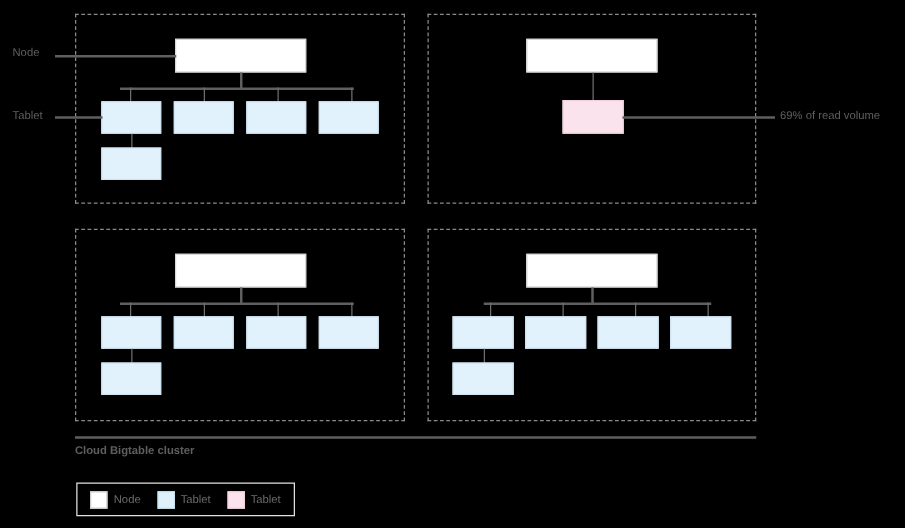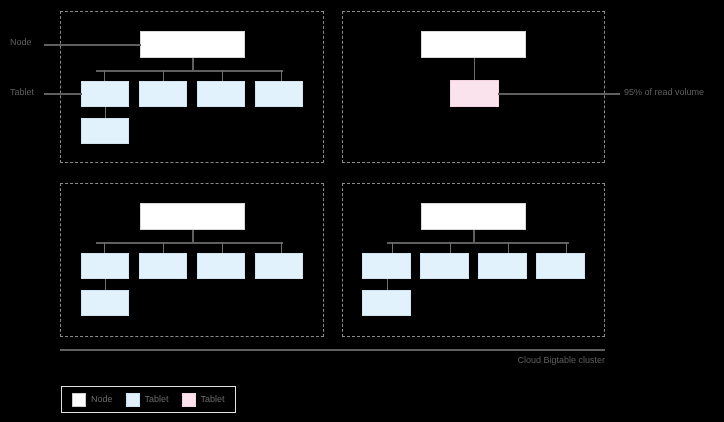--- a/index.html
+++ b/index.html
@@ -82,25 +82,25 @@
     top: 349px;
     width: 545px;
     height: 2px;
     background: #5f5f5f;
   }
   #cluster-caption {
     position: absolute;
     left: 60px;
     top: 354px;
     width: 545px;
-    text-align: right;
+    text-align: left;
     color: #5f5f5f;
     font-size: 9px;
     line-height: 12px;
-    font-weight: normal;
+    font-weight: bold;
   }
 
   
   #legend {
     position: absolute;
     left: 61px;
     top: 386px;
     height: 27px;
     background: #000000;
     border: 1px solid #e2e2e2;
@@ -173,21 +173,21 @@
   <div class="line-h" style="left:44px; top:44px; width:97px;"></div>
 
   <div class="callout-label left" style="left:10px; top:87px;">Tablet</div>
   <div class="line-h" style="left:44px; top:93px; width:38px;"></div>
 
   <div class="box node" style="left:421px; top:31px; width:105px; height:27px;"></div>
   <div class="line-v thin" style="left:474px; top:58px; height:23px;"></div>
   <div class="box tablet-pink" style="left:450px; top:80px; width:49px; height:27px;"></div>
 
   <div class="line-h" style="left:498px; top:93px; width:122px;"></div>
-  <div class="callout-label right" style="left:624px; top:87px;">95% of read volume</div>
+  <div class="callout-label right" style="left:624px; top:87px;">69% of read volume</div>
 
   <div class="box node" style="left:140px; top:203px; width:105px; height:27px;"></div>
   <div class="line-v" style="left:192px; top:230px; height:13px;"></div>
   <div class="line-h" style="left:96px; top:242px; width:187px;"></div>
   <div class="line-v thin" style="left:104px; top:242px; height:12px;"></div>
   <div class="line-v thin" style="left:163px; top:242px; height:12px;"></div>
   <div class="line-v thin" style="left:222px; top:242px; height:12px;"></div>
   <div class="line-v thin" style="left:281px; top:242px; height:12px;"></div>
   <div class="box tablet-blue" style="left:81px; top:253px; width:48px; height:26px;"></div>
   <div class="box tablet-blue" style="left:139px; top:253px; width:48px; height:26px;"></div>

